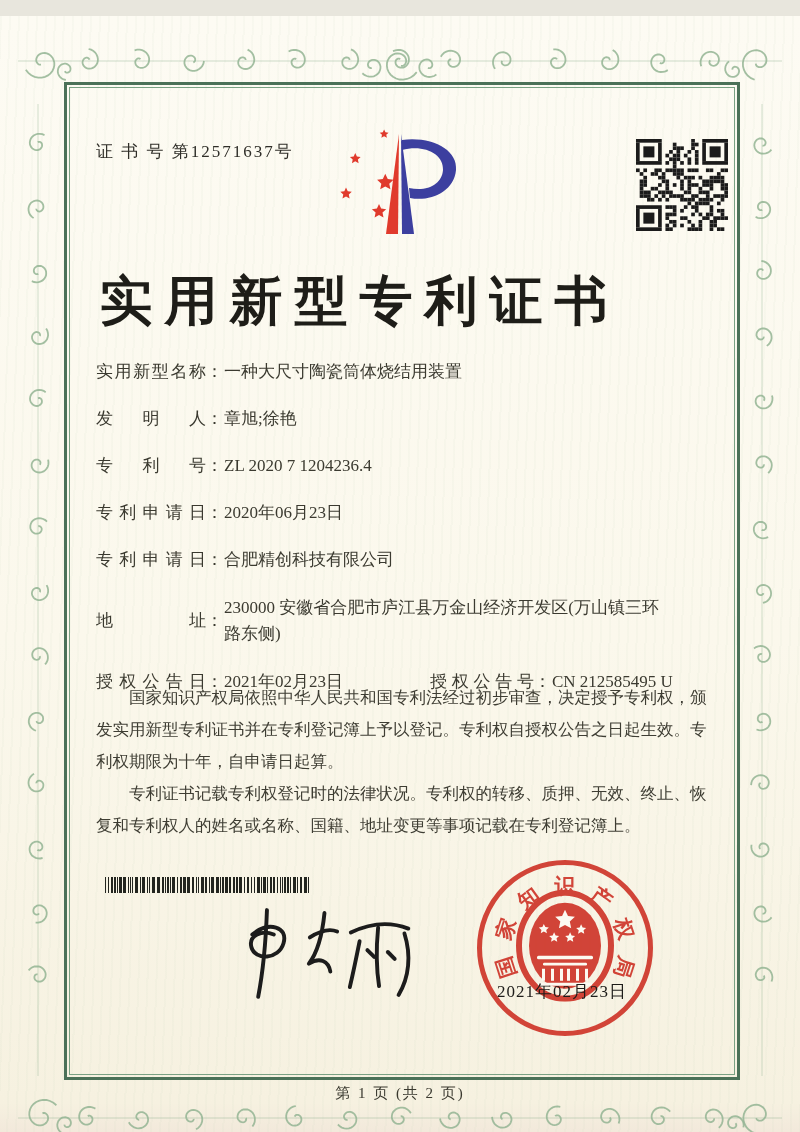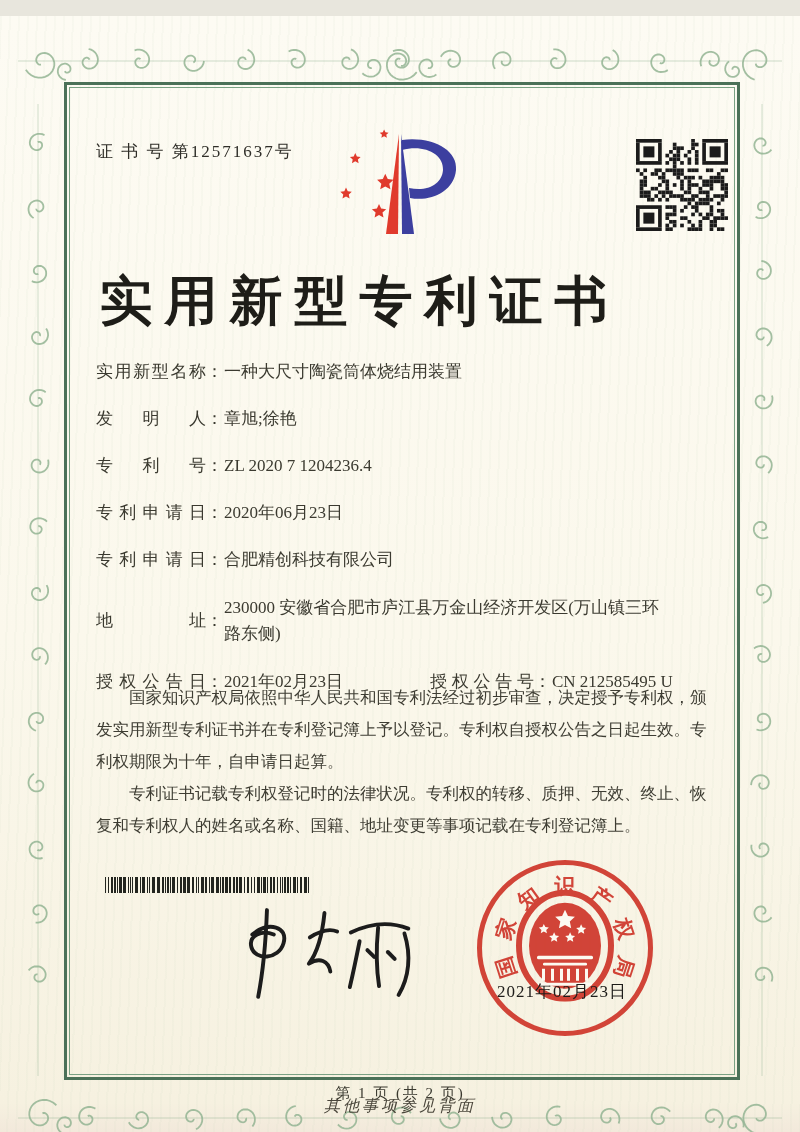--- a/index.html
+++ b/index.html
@@ -512,15 +512,14 @@
       <path d="M128 30 C149 20 169 19 187 26"></path>
       <path d="M156 25 C154 46 154 66 157 85"></path>
       <path d="M137 39 C133 59 130 73 127 86"></path>
       <path d="M183 31 C190 53 188 76 177 94"></path>
       <path d="M145 48 l7 7"></path>
         <path d="M166 50 l7 7"></path>
     </g>
   </svg>
 
   <div class="pageno">第 1 页 (共 2 页)</div>
-  <div class="backnote">其他事项参见背面</div>
 
 </div>
 
 </body></html>

